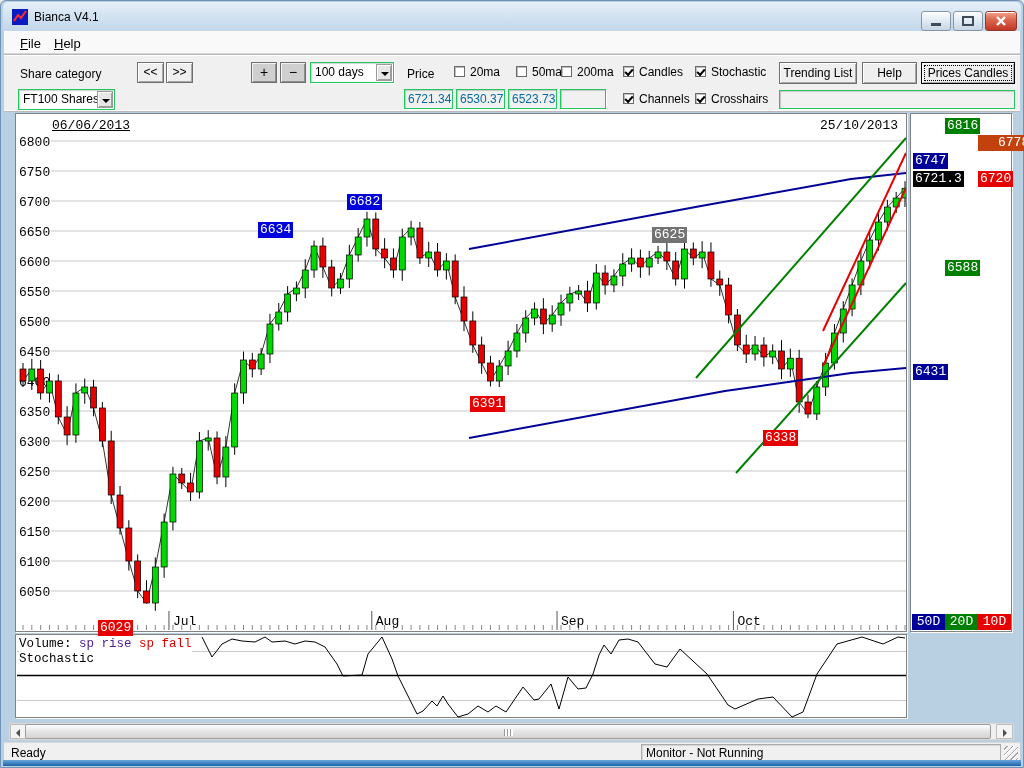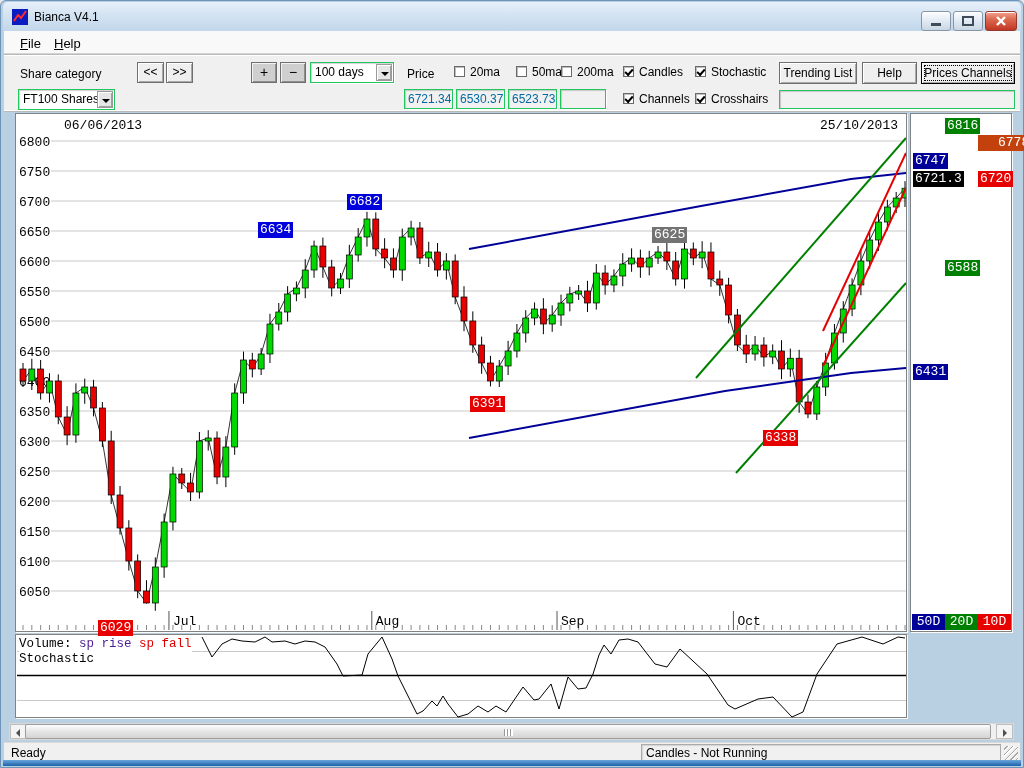--- a/index.html
+++ b/index.html
@@ -162,21 +162,21 @@
           <span class="box"></span>
           <span class="lbl">Channels</span>
         </span>
         <span class="check checked" style="left: 691px; top: 37px; position: absolute;">
           <span class="box"></span>
           <span class="lbl">Crosshairs</span>
         </span>
       </div>
     <div class="btn95" style="left:775px;top:7px;width:78px;height:22px;line-height:20px;">Trending List</div>
     <div class="btn95" style="left:858px;top:7px;width:55px;height:22px;line-height:20px;">Help</div>
-    <div class="btn95 btn-default" style="left:917px;top:7px;width:94px;height:22px;line-height:20px;">Prices Channels</div>
+    <div class="btn95 btn-default" style="left:917px;top:7px;width:94px;height:22px;line-height:20px;">Prices Candles</div>
 
     <div class="sunken combo" style="left:14px;top:34px;width:97px;height:21px;">
       <span class="cval">FT100 Shares</span>
       <span class="cbtn">
           <span class="arr"></span>
         </span>
     </div>
     <div class="sunken field" style="left:400px;top:34px;width:49px;height:20px;">6721.34</div>
     <div class="sunken field" style="left:452px;top:34px;width:49px;height:20px;">6530.37</div>
     <div class="sunken field" style="left:504px;top:34px;width:49px;height:20px;">6523.73</div>
@@ -530,21 +530,21 @@
         <rect x="876.1800000000001" y="83" width="6" height="9" fill="#00d800" stroke="#000" stroke-width="0.7"></rect>
         <line x1="888" y1="66.19999999999999" x2="888" y2="92" stroke="#000" stroke-width="1"></line>
         <rect x="885" y="73.21999999999989" width="6" height="9.780000000000115" fill="#00d800" stroke="#000" stroke-width="0.7"></rect>
         <polyline points="452,134 684,91 834,64 889,58" fill="none" stroke="#000099" stroke-width="2"></polyline>
         <polyline points="452,323 708,276 834,258 889,253" fill="none" stroke="#000099" stroke-width="2"></polyline>
         <polyline points="679,263 889,23" fill="none" stroke="#008000" stroke-width="2"></polyline>
         <polyline points="719,358 889,168" fill="none" stroke="#008000" stroke-width="2"></polyline>
         <polyline points="806,216 889,38" fill="none" stroke="#e60000" stroke-width="2"></polyline>
         <polyline points="806,251 889,73" fill="none" stroke="#e60000" stroke-width="2"></polyline>
       </svg>
-    <div class="chart-date" style="left:48px;">06/06/2013</div>
+    <div class="chart-date" style="left:36px;text-decoration:underline;">06/06/2013</div>
     <div class="chart-date" style="right:8px;">25/10/2013</div>
   <div class="ptlabel" style="left: 82px; top: 506px; background: rgb(230, 0, 0);">6029</div>
       <div class="ptlabel" style="left: 242px; top: 108px; background: rgb(0, 0, 221);">6634</div>
       <div class="ptlabel" style="left: 331px; top: 80px; background: rgb(0, 0, 221);">6682</div>
       <div class="ptlabel" style="left: 454px; top: 282px; background: rgb(230, 0, 0);">6391</div>
       <div class="ptlabel" style="left: 636px; top: 113px; background: #737373;">6625</div>
       <div class="ptlabel" style="left: 747px; top: 316px; background: rgb(230, 0, 0);">6338</div>
     </div>
 
   <div id="right-panel" class="panel">
@@ -578,18 +578,18 @@
     <div id="sb-thumb">
         <div id="sb-grip"></div>
       </div>
     <div id="sb-right" class="sb-arrow" style="right:0;">
         <span class="tri"></span>
       </div>
   </div>
 
   <div id="statusbar">
     <span id="status-left">Ready</span>
-    <div id="status-panel">Candles - Not Running</div>
+    <div id="status-panel">Monitor - Not Running</div>
     <div id="resize-grip"></div>
   </div>
 
   <div id="frame-bottom"></div>
 </div>
 
 </body></html>

